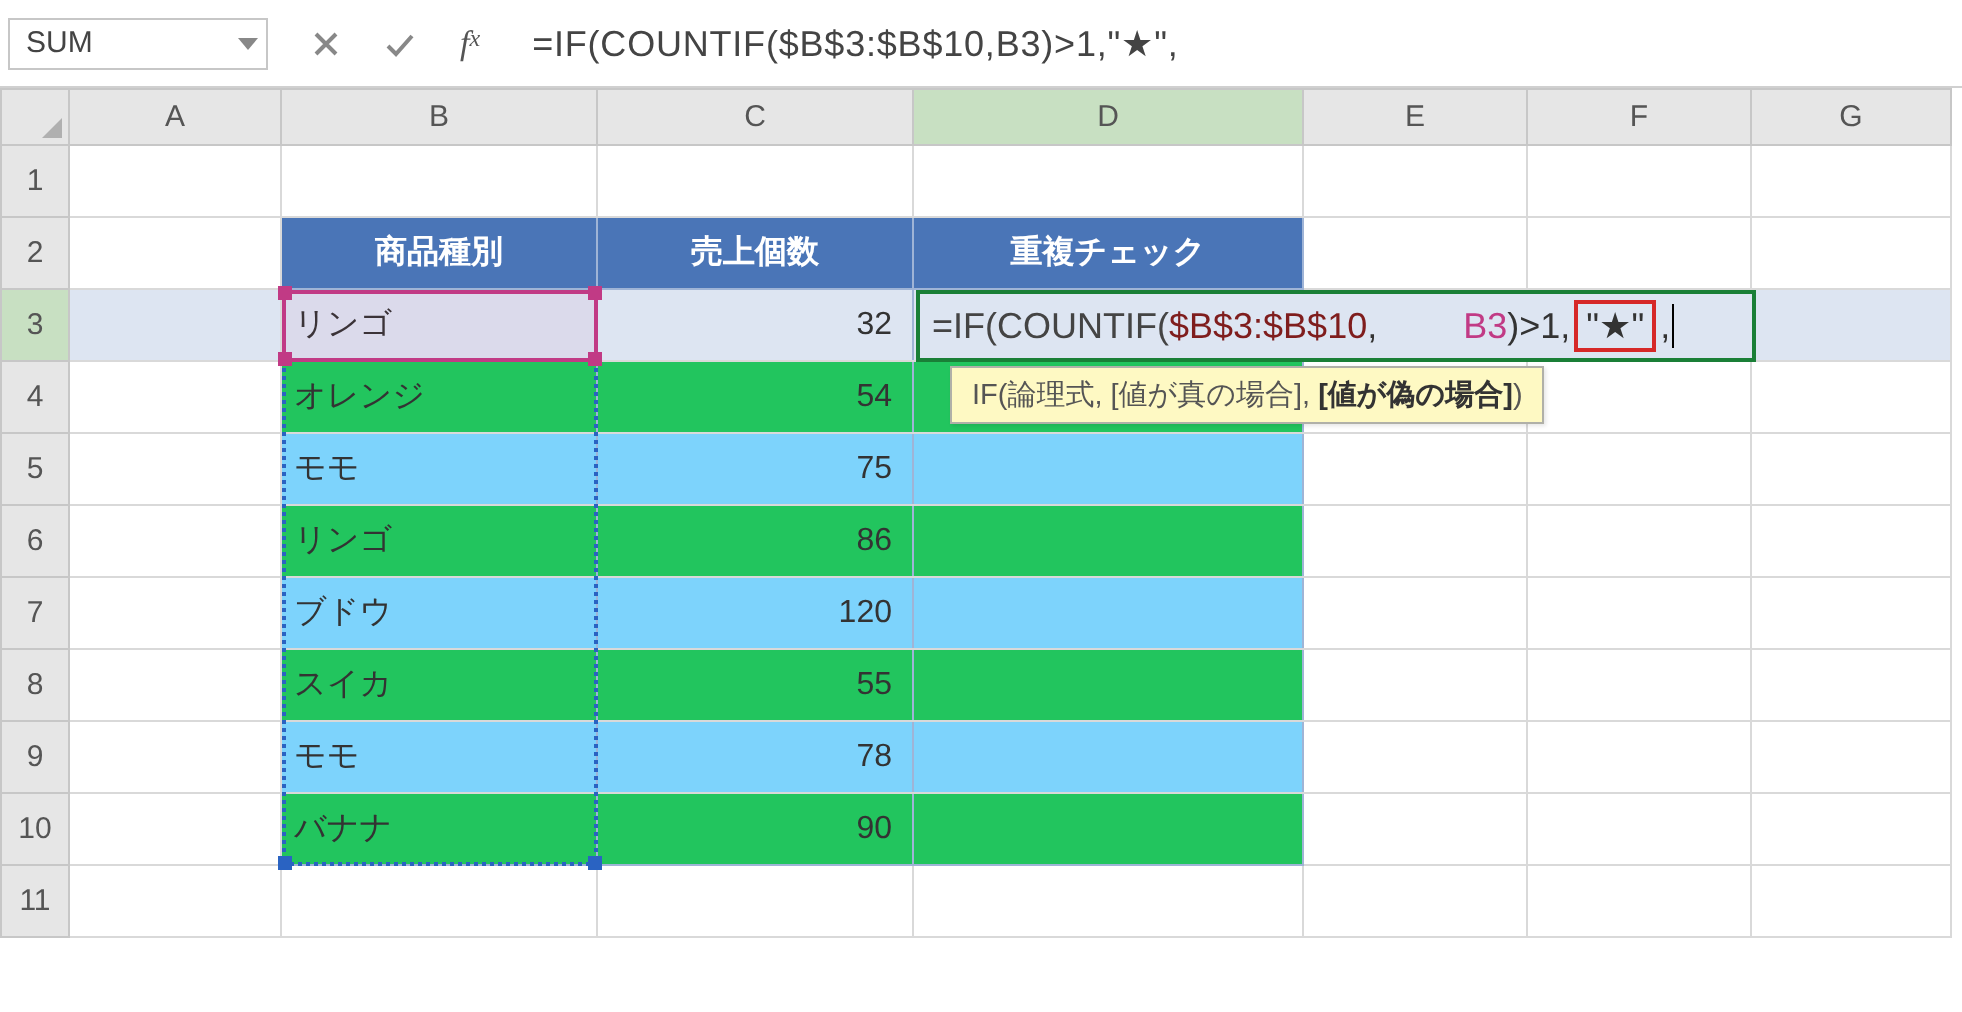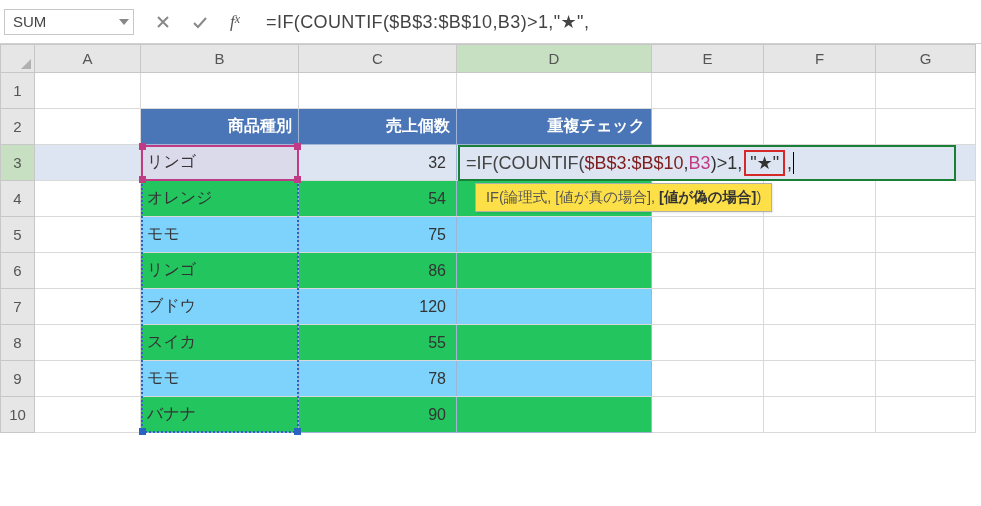--- a/index.html
+++ b/index.html
@@ -30,38 +30,38 @@
     
     .cA { width: 106px; }
     .cB { width: 158px; }
     .cC { width: 158px; }
     .cD { width: 195px; }
     .cE { width: 112px; }
     .cF { width: 112px; }
     .cG { width: 100px; }
 
     
-    .hdr-cell { background: #4a75b7; color: #fff; font-weight: bold; text-align: right; border: 1px solid #9fb4d6; }
+    .hdr-cell { background: #4a75b7; color: #fff; font-weight: bold; text-align: center; border: 1px solid #9fb4d6; }
     .stripe0 { background: #7dd3fc; }
     .stripe1 { background: #22c55e; }
     .data-b { border-left: 1px solid #9fb4d6; border-right: 1px solid #9fb4d6; }
     .data-c { text-align: right; border-right: 1px solid #9fb4d6; padding-right: 10px; }
     .data-d { border-right: 1px solid #9fb4d6; }
     .last-b { border-bottom: 1px solid #9fb4d6; }
 
     
-    .edit-cell { position: absolute; left: 458px; top: 101px; height: 36px; display: flex; align-items: center; font-size: 18px; background: #dde5f2; border: 2px solid #1a7f37; padding: 0 4px 0 6px; white-space: nowrap; z-index: 5; width: 498px; box-sizing: border-box; }
+    .edit-cell { position: absolute; left: 458px; top: 101px; height: 36px; display: flex; align-items: center; font-size: 18px; background: #dde5f2; border: 2px solid #1a7f37; padding: 0 4px 0 6px; white-space: nowrap; z-index: 5; width: 420px; box-sizing: border-box; }
     .edit-cell .eq { color: #444; }
     .range-arg { color: #7f1d1d; }
-    .ref-arg { color: #c13a85; }
+    .ref-arg { color: #c13a85; margin-left: 43px; }
     .cursor { display: inline-block; width: 1px; height: 22px; background: #000; vertical-align: middle; margin-left: 1px; }
     .star-box { border: 2px solid #d62828; padding: 0 4px; margin: 0 2px; display: inline-block; line-height: 22px; }
 
     
-    .tooltip { position: absolute; left: 475px; top: 139px; background: #fde047; border: 1px solid #b0b0a8; padding: 4px 10px; font-size: 14.5px; color: #555; z-index: 6; white-space: nowrap; box-shadow: 1px 1px 2px rgba(0,0,0,.1); }
+    .tooltip { position: absolute; left: 475px; top: 139px; background: #fef9c3; border: 1px solid #b0b0a8; padding: 4px 10px; font-size: 14.5px; color: #555; z-index: 6; white-space: nowrap; box-shadow: 1px 1px 2px rgba(0,0,0,.1); }
     .tooltip b { font-weight: bold; color: #333; }
 
     
     .range-b { position: absolute; left: 141px; top: 101px; width: 158px; height: 288px; border: 2px dotted #2a63c2; pointer-events: none; z-index: 4; }
     .range-b .handle { position: absolute; width: 7px; height: 7px; background: #2a63c2; }
     .range-b .h1 { left: -4px; top: -4px; }
     .range-b .h2 { right: -4px; top: -4px; }
     .range-b .h3 { left: -4px; bottom: -4px; }
     .range-b .h4 { right: -4px; bottom: -4px; }
     
@@ -222,20 +222,30 @@
       <td class="rowhdr">10</td>
       <td></td>
       <td class="data-b stripe1 last-b">バナナ</td>
       <td class="data-c stripe1 last-b">90</td>
       <td class="data-d stripe1 last-b"></td>
       <td></td>
           <td></td>
           <td></td>
     </tr>
 
+    <tr>
+      <td class="rowhdr">11</td>
+      <td></td>
+          <td></td>
+          <td></td>
+          <td></td>
+          <td></td>
+          <td></td>
+          <td></td>
+    </tr>
   </tbody>
     </table>
 
   <div class="range-b">
     <div class="handle h1"></div>
       <div class="handle h2"></div>
       <div class="handle h3"></div>
       <div class="handle h4"></div>
   </div>
   <div class="ref-b3">

